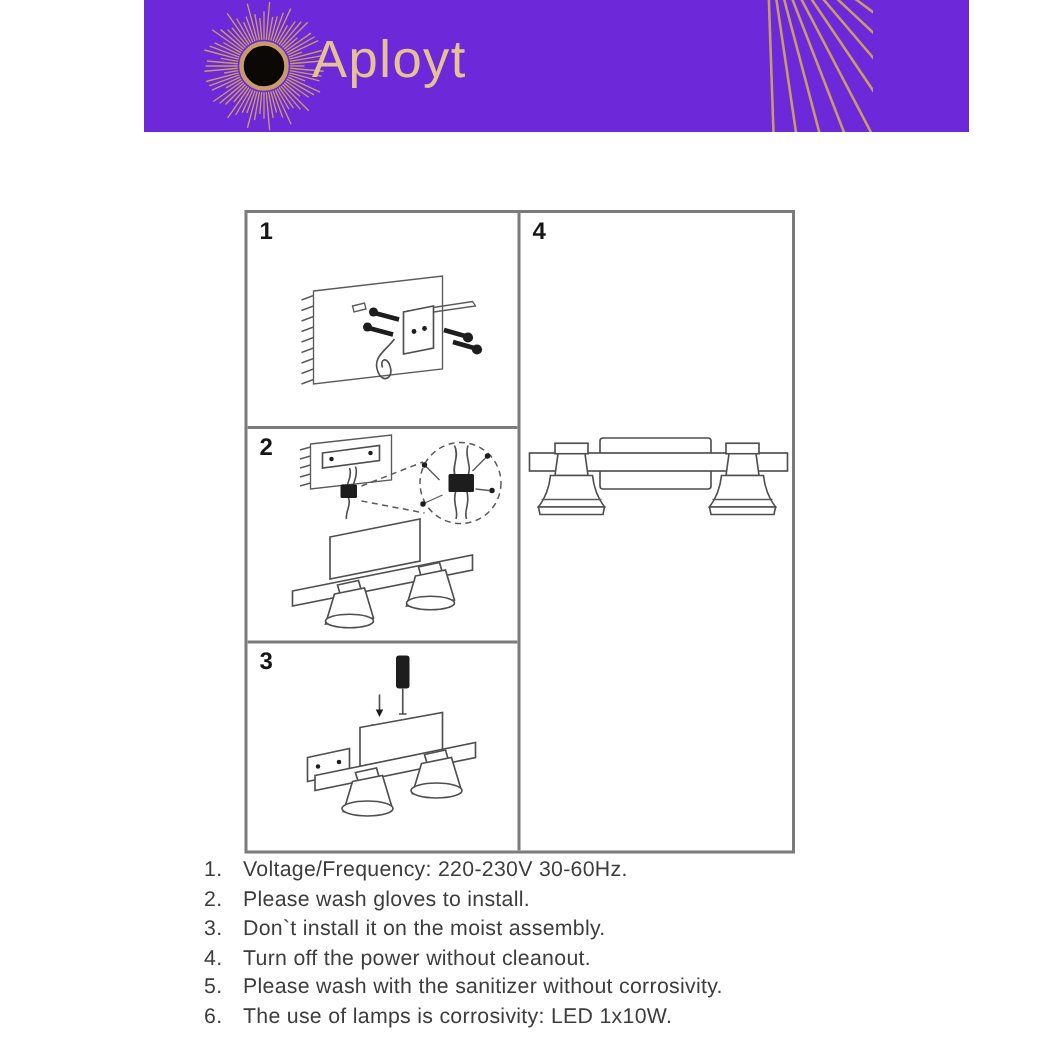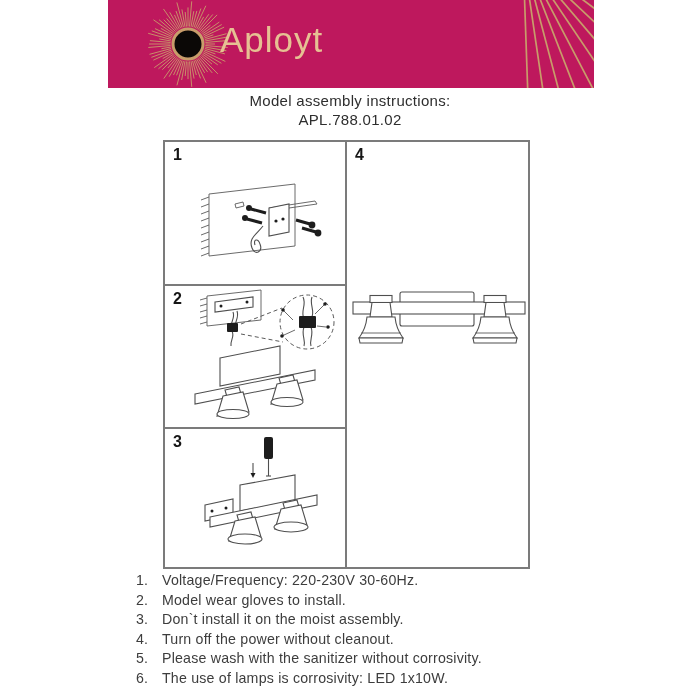--- a/index.html
+++ b/index.html
@@ -1,20 +1,20 @@
 <!DOCTYPE html>
 <html><head>
 <meta charset="utf-8">
 <style>
   html,body{margin:0;padding:0;background:#ffffff;}
   .page{position:relative;width:700px;height:700px;background:#ffffff;overflow:hidden;
         font-family:"Liberation Sans", sans-serif;color:#3a3a3a;}
 
   
-  .banner{position:absolute;left:108px;top:0;width:486px;height:88px;background:#be185d;overflow:hidden;}
+  .banner{position:absolute;left:96px;top:0;width:550px;height:88px;background:#6d28d9;overflow:hidden;}
   .banner svg{position:absolute;left:0;top:0;}
   .brand-text{position:absolute;left:112px;top:20px;font-size:35px;font-weight:400;
               color:#e6c193;letter-spacing:1px;}
 
   
   .title-wrap{position:absolute;left:0;top:92px;width:700px;text-align:center;color:#2e2e2e;}
   .title-line1{font-size:15px;letter-spacing:.3px;}
   .title-line2{font-size:15px;letter-spacing:.3px;margin-top:2px;}
 
   
@@ -132,24 +132,20 @@
           <line x1="415" y1="-45" x2="721.1668235169928" y2="242.50978449004924" stroke="#c89c6a" stroke-width="1.7"></line>
           <line x1="415" y1="-45" x2="751.307175798468" y2="206.589911376546" stroke="#c89c6a" stroke-width="1.7"></line>
           <line x1="415" y1="-45" x2="777.2557410670481" y2="167.53418093088877" stroke="#c89c6a" stroke-width="1.7"></line>
           <line x1="415" y1="-45" x2="798.6890922098924" y2="125.82939009183607" stroke="#c89c6a" stroke-width="1.7"></line>
           <line x1="415" y1="-45" x2="815.3400804730377" y2="81.99535411518664" stroke="#c89c6a" stroke-width="1.7"></line>
         </g>
     </svg>
     <div class="brand-text">Aployt</div>
   </div>
 
-  <div class="title-wrap">
-    <div class="title-line1">Model assembly instructions:</div>
-    <div class="title-line2">APL.788.01.02</div>
-  </div>
 
   <div class="diagram">
     <div class="vdivider"></div>
     <div class="hdivider hd1"></div>
     <div class="hdivider hd2"></div>
 
     <div class="panel-num pn1">1</div>
     <div class="panel-num pn2">2</div>
     <div class="panel-num pn3">3</div>
     <div class="panel-num pn4">4</div>
@@ -282,21 +278,21 @@
     </svg>
   </div>
 
   <div class="notes">
     <div class="note-row">
       <span class="note-num">1.</span>
       <span class="note-text">Voltage/Frequency: 220-230V 30-60Hz.</span>
     </div>
     <div class="note-row">
       <span class="note-num">2.</span>
-      <span class="note-text">Model wear gloves to install.</span>
+      <span class="note-text">Please wash gloves to install.</span>
     </div>
     <div class="note-row">
       <span class="note-num">3.</span>
       <span class="note-text">Don`t install it on the moist assembly.</span>
     </div>
     <div class="note-row">
       <span class="note-num">4.</span>
       <span class="note-text">Turn off the power without cleanout.</span>
     </div>
     <div class="note-row">

